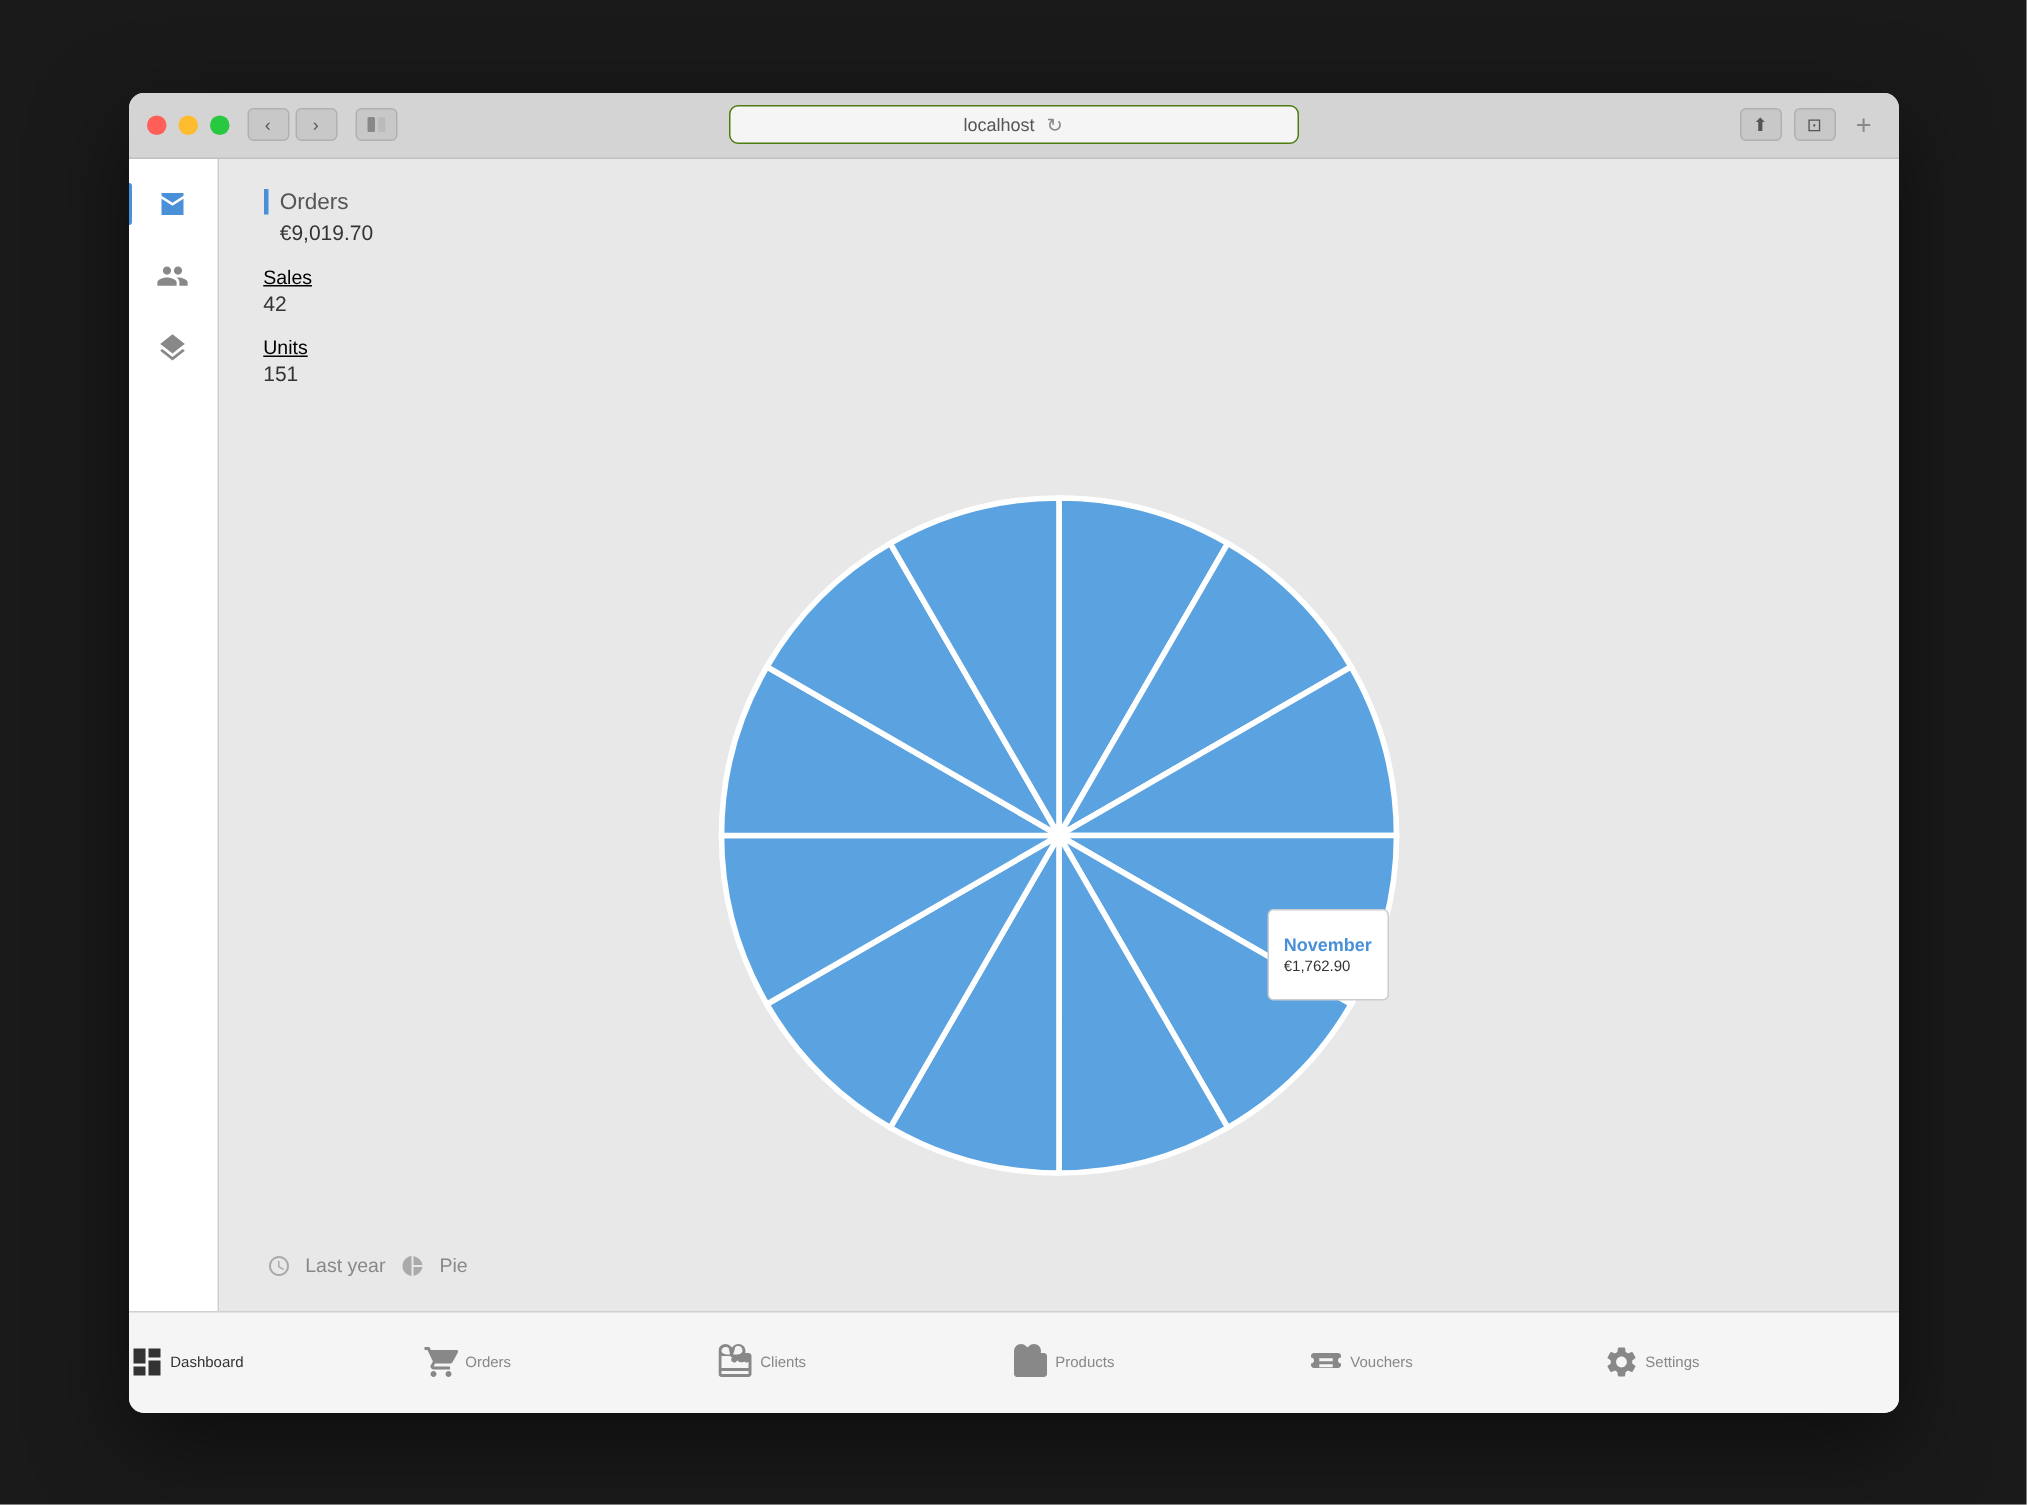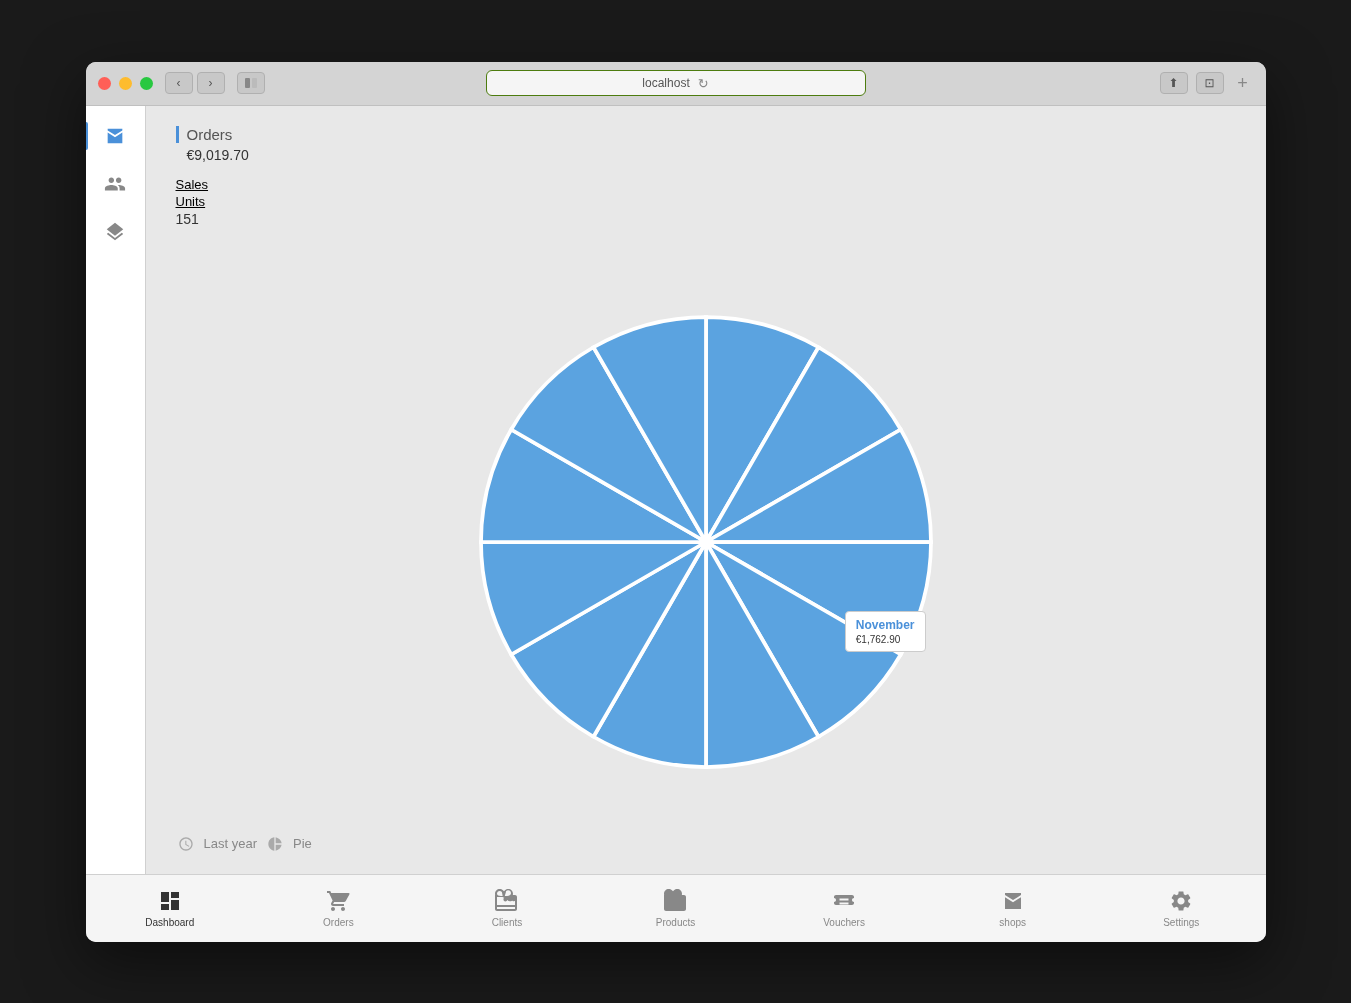--- a/index.html
+++ b/index.html
@@ -191,21 +191,21 @@
     }
     .pie-chart-wrapper svg {
       width: 100%;
       height: 100%;
     }
     .tooltip {
       position: absolute;
       background: white;
       border: 1px solid #ccc;
       border-radius: 4px;
-      padding: 6px 10px;
+      padding: 16px 10px;
       font-size: 12px;
       pointer-events: none;
       right: 30px;
       bottom: 140px;
     }
     .tooltip-title {
       font-weight: bold;
       color: #4a90d9;
       margin-bottom: 2px;
     }
@@ -233,23 +233,22 @@
       height: 68px;
       background: #f5f5f5;
       border-top: 1px solid #d0d0d0;
       display: flex;
       align-items: stretch;
       flex-shrink: 0;
     }
     .nav-tab {
       flex: 1;
       display: flex;
-      flex-direction: column;
-      align-items: center;
-      justify-content: center;
+      flex-direction: row;
+      align-items: center;
       gap: 4px;
       cursor: pointer;
       color: #888;
       font-size: 10px;
     }
     .nav-tab.active {
       color: #333;
     }
     .nav-tab svg {
       width: 24px; height: 24px;
@@ -309,20 +308,21 @@
         </svg>
       </div>
     </div>
 
     <div class="main-content">
 
       <div class="stats-section">
         <div class="amount-label">Orders</div>
         <div class="amount-value">€9,019.70</div>
         <div class="stat-label">Sales</div>
+        <div class="stat-value">42</div>
         <div class="stat-label">Units</div>
         <div class="stat-value">151</div>
       </div>
 
       <div class="chart-container">
         <div class="pie-chart-wrapper">
           <svg viewBox="0 0 200 200" xmlns="http://www.w3.org/2000/svg">
 
             <g transform="translate(100,100)">
 
@@ -410,26 +410,20 @@
       <span class="nav-tab-label">Products</span>
     </div>
 
     <div class="nav-tab">
       <svg viewBox="0 0 24 24" fill="currentColor">
         <path d="M20 6H4c-1.11 0-2 .89-2 2v1c1.11 0 2 .89 2 2s-.89 2-2 2v1c0 1.11.89 2 2 2h16c1.11 0 2-.89 2-2v-1c-1.11 0-2-.89-2-2s.89-2 2-2V8c0-1.11-.89-2-2-2zm-3.5 9.5h-9v-2h9v2zm0-4h-9v-2h9v2z"></path>
       </svg>
       <span class="nav-tab-label">Vouchers</span>
     </div>
 
-    <div class="nav-tab">
-      <svg viewBox="0 0 24 24" fill="currentColor">
-        <path d="M20 4H4v2l8 5 8-5V4zm0 4.24l-8 5-8-5V20h16V8.24z"></path>
-      </svg>
-      <span class="nav-tab-label">shops</span>
-    </div>
 
     <div class="nav-tab">
       <svg viewBox="0 0 24 24" fill="currentColor">
         <path d="M19.14,12.94c0.04-0.3,0.06-0.61,0.06-0.94c0-0.32-0.02-0.64-0.07-0.94l2.03-1.58c0.18-0.14,0.23-0.41,0.12-0.61 l-1.92-3.32c-0.12-0.22-0.37-0.29-0.59-0.22l-2.39,0.96c-0.5-0.38-1.03-0.7-1.62-0.94L14.4,2.81c-0.04-0.24-0.24-0.41-0.48-0.41 h-3.84c-0.24,0-0.43,0.17-0.47,0.41L9.25,5.35C8.66,5.59,8.12,5.92,7.63,6.29L5.24,5.33c-0.22-0.08-0.47,0-0.59,0.22L2.74,8.87 C2.62,9.08,2.66,9.34,2.86,9.48l2.03,1.58C4.84,11.36,4.8,11.69,4.8,12s0.02,0.64,0.07,0.94l-2.03,1.58 c-0.18,0.14-0.23,0.41-0.12,0.61l1.92,3.32c0.12,0.22,0.37,0.29,0.59,0.22l2.39-0.96c0.5,0.38,1.03,0.7,1.62,0.94l0.36,2.54 c0.05,0.24,0.24,0.41,0.48,0.41h3.84c0.24,0,0.44-0.17,0.47-0.41l0.36-2.54c0.59-0.24,1.13-0.56,1.62-0.94l2.39,0.96 c0.22,0.08,0.47,0,0.59-0.22l1.92-3.32c0.12-0.22,0.07-0.47-0.12-0.61L19.14,12.94z M12,15.6c-1.98,0-3.6-1.62-3.6-3.6 s1.62-3.6,3.6-3.6s3.6,1.62,3.6,3.6S13.98,15.6,12,15.6z"></path>
       </svg>
       <span class="nav-tab-label">Settings</span>
     </div>
   </div>
 </div>
 

